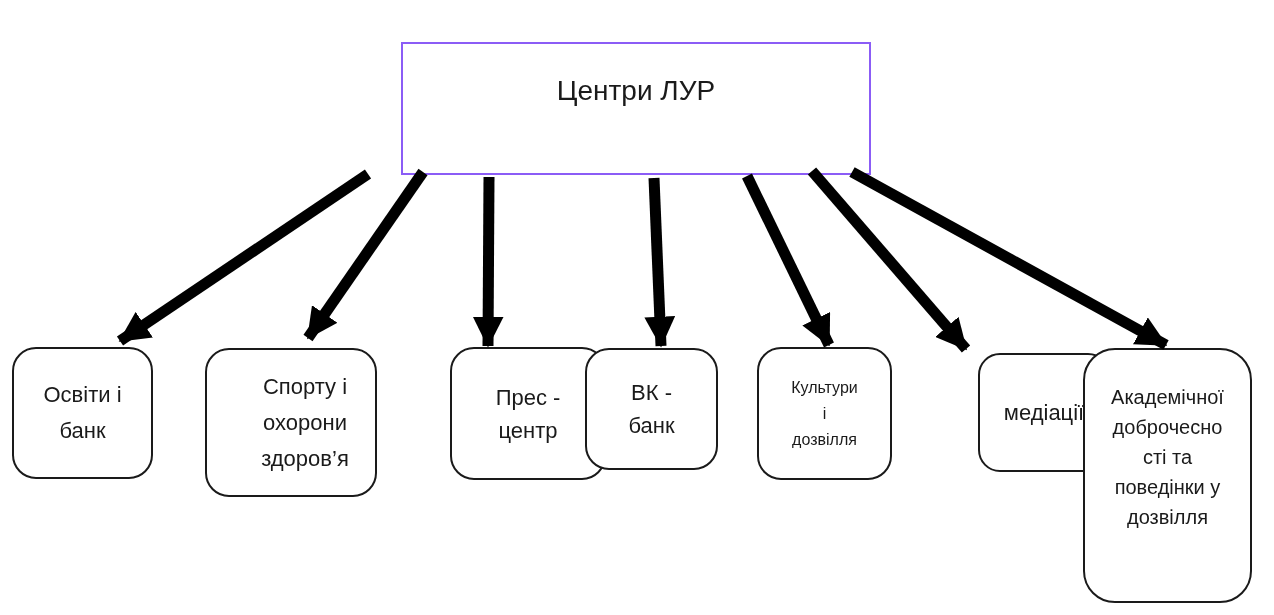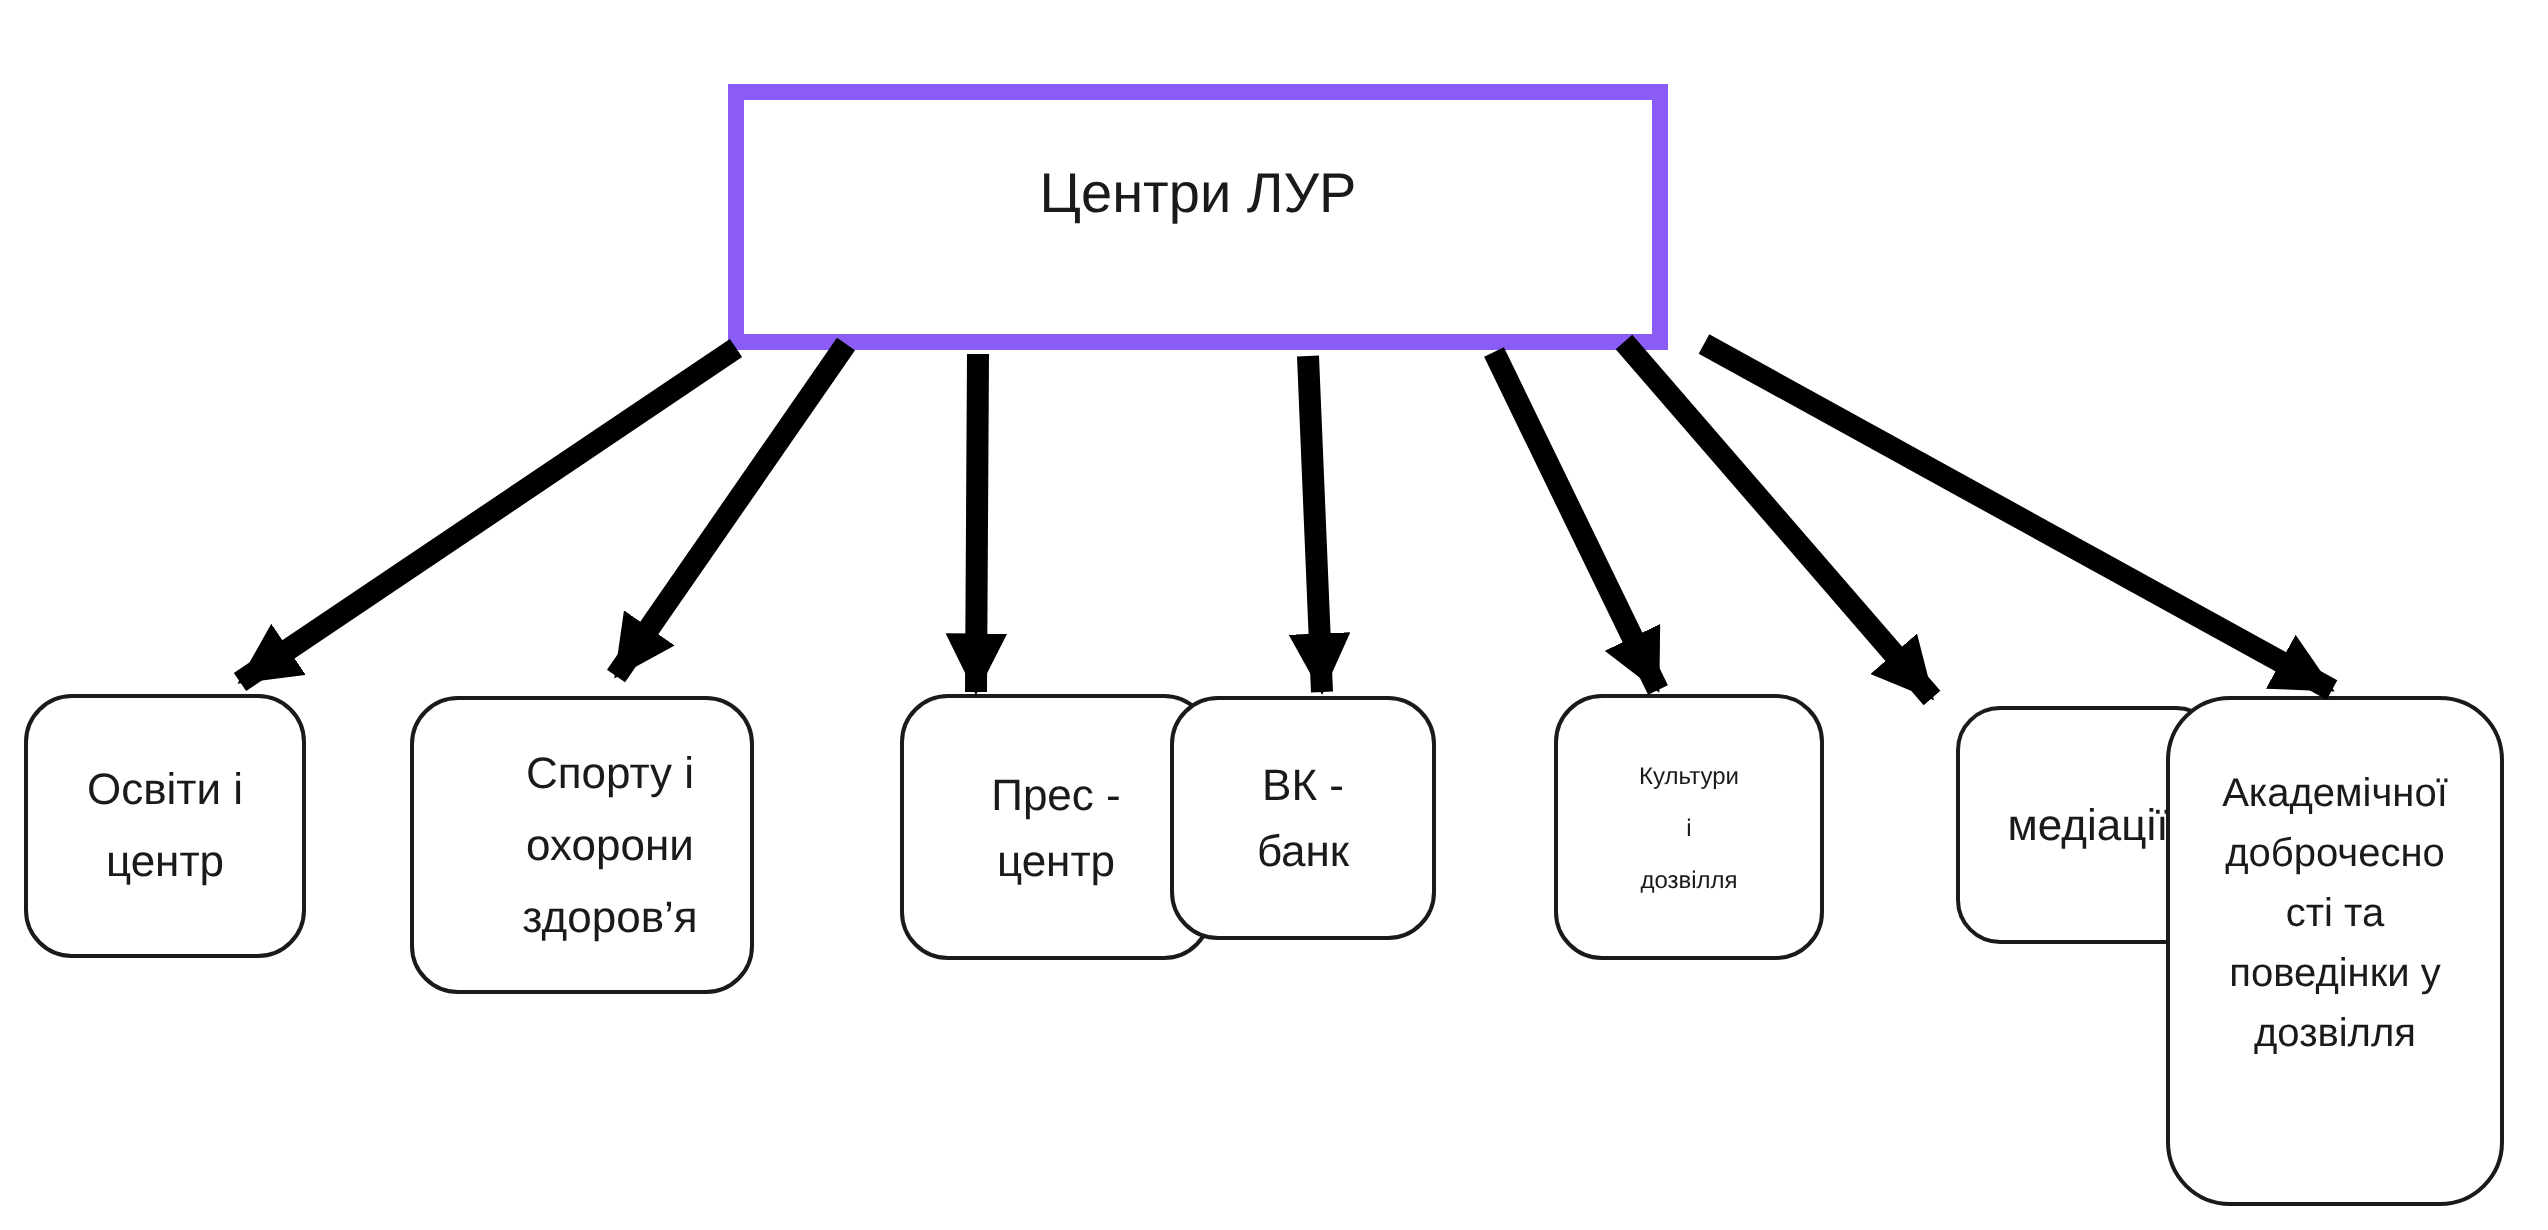--- a/index.html
+++ b/index.html
@@ -20,39 +20,39 @@
     align-items: center;
     justify-content: center;
     text-align: center;
   }
   .label {
     white-space: pre-line;
     width: 100%;
   }
   
   .n-root {
-    left: 364px; top: 42px; width: 470px; height: 133px;
-    border: 8px solid #8b5cf6;
+    left: 401px; top: 42px; width: 470px; height: 133px;
+    border: 2px solid #8b5cf6;
     align-items: flex-start;
     padding-top: 30px;
     font-size: 28px;
     line-height: 34px;
   }
   
   .leaf {
     border: 2px solid #1a1a1a;
     border-radius: 24px;
     font-size: 22px;
     line-height: 36px;
   }
   .n-education { left: 12px;   top: 347px; width: 141px; height: 132px; }
   .n-sport     { left: 205px;  top: 348px; width: 172px; height: 149px; padding-left: 28px; }
   .n-press     { left: 412px;  top: 347px; width: 156px; height: 133px; line-height: 33px; margin-left: 38px; }
   .n-vk_bank   { left: 585px;  top: 348px; width: 133px; height: 122px; line-height: 33px; }
-  .n-culture   { left: 777px;  top: 347px; width: 135px; height: 133px; font-size: 12px; line-height: 26px; }
+  .n-culture   { left: 757px;  top: 347px; width: 135px; height: 133px; font-size: 16px; line-height: 26px; }
   .n-mediation { left: 930px;  top: 353px; width: 132px; height: 119px; border-radius: 22px; margin-left: 48px; }
   .n-integrity {
     left: 1083px; top: 348px; width: 169px; height: 255px;
     border-radius: 32px;
     font-size: 20px; line-height: 30px;
     align-items: flex-start; padding-top: 32px;
   }
   svg.arrows {
     position: absolute;
     left: 0; top: 0;
@@ -68,21 +68,21 @@
 <body>
 
 <div class="canvas">
 
   <div class="node n-root">
     <div class="label">Центри ЛУР</div>
   </div>
 
   <div class="node leaf n-education">
     <div class="label">Освіти і
-центр</div>
+банк</div>
   </div>
 
   <div class="node leaf n-sport">
     <div class="label">Спорту і
 охорони
 здоров’я</div>
   </div>
 
   <div class="node leaf n-press">
     <div class="label">Прес -

